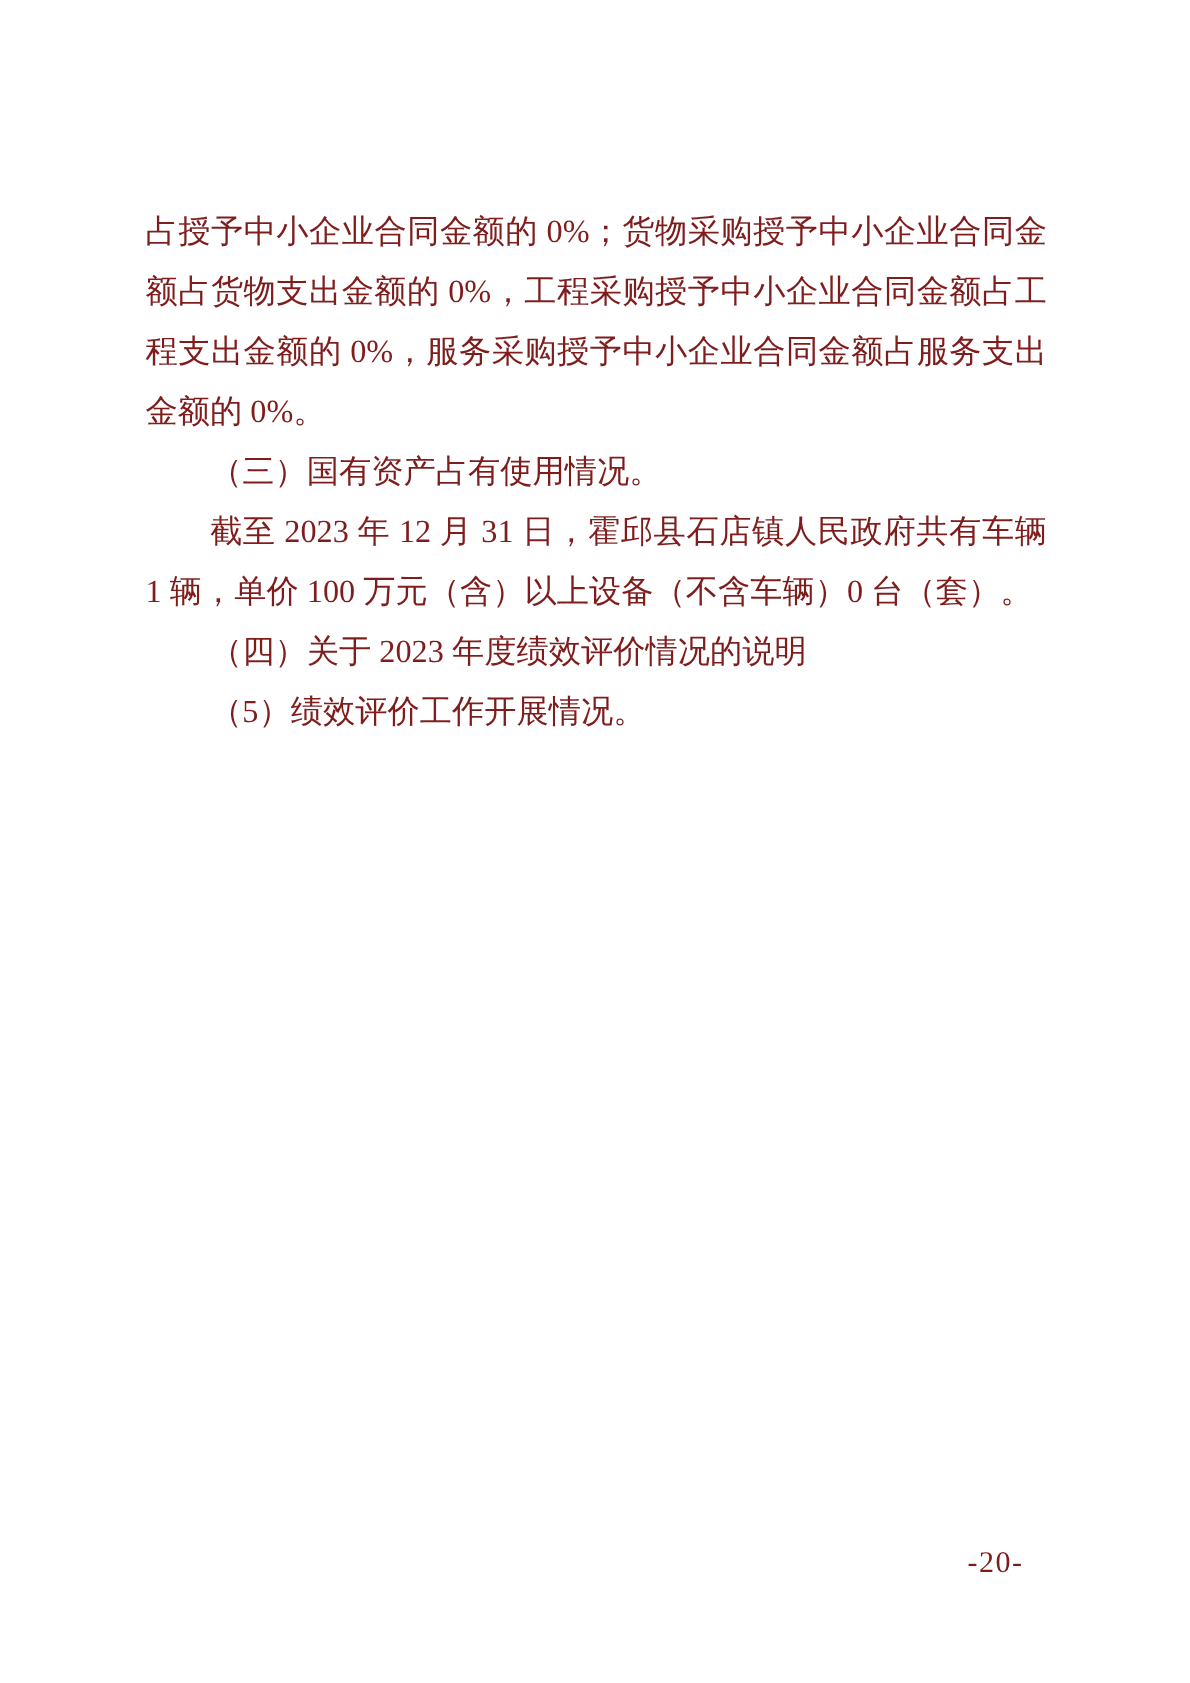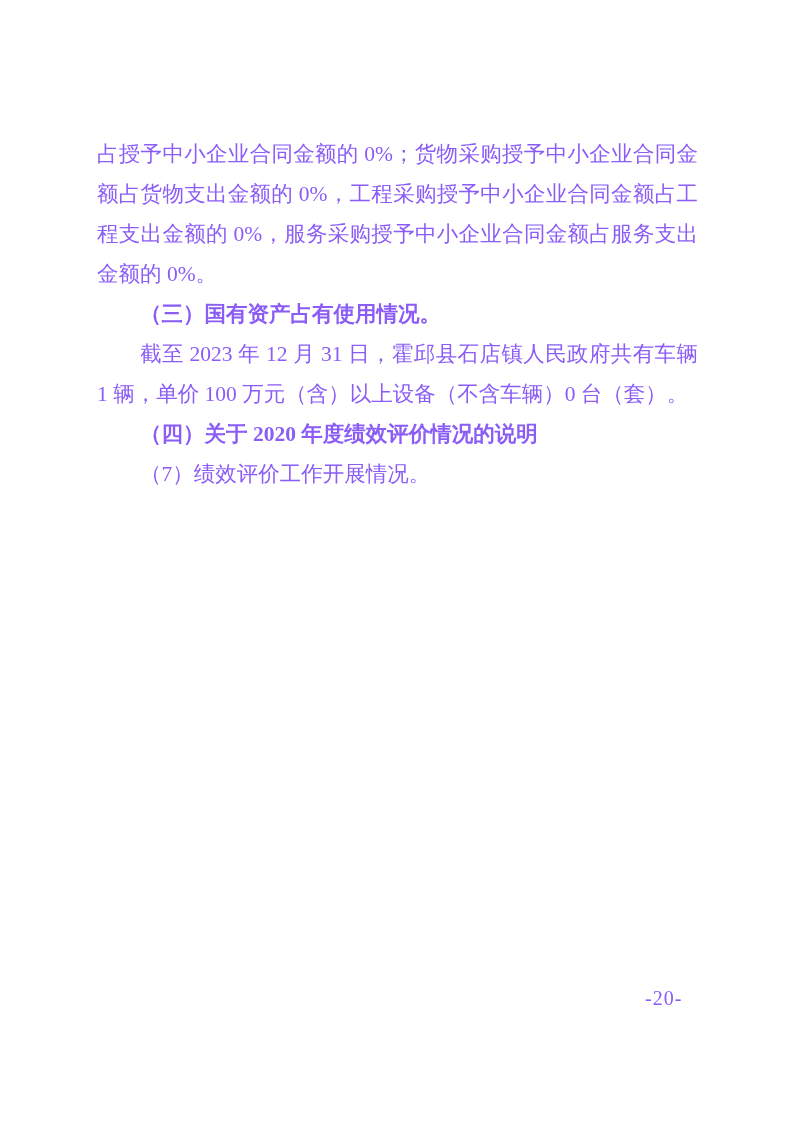--- a/index.html
+++ b/index.html
@@ -7,59 +7,59 @@
     padding: 0;
     background: #ffffff;
   }
   .page {
     position: relative;
     width: 793px;
     height: 1122px;
     background: #ffffff;
     overflow: hidden;
     font-family: "Liberation Serif", "DejaVu Serif", serif;
-    color: #8b5cf6;
+    color: #7f1d1d;
   }
   .content {
     position: absolute;
     left: 97px;
     top: 134px;
     width: 601px;
     font-size: 21.5px;
     line-height: 40px;
     text-align: justify;
     text-justify: inter-ideograph;
   }
   .content p {
     margin: 0;
     padding: 0;
   }
   .indent {
     text-indent: 2em;
   }
   .heading {
-    font-weight: bold;
+    font-weight: normal;
     text-indent: 2em;
   }
   .page-number {
     position: absolute;
     left: 645px;
-    top: 984px;
+    top: 1028px;
     font-size: 20px;
     line-height: 28px;
     letter-spacing: 1px;
     text-align: left;
   }
 </style>
 </head>
 <body>
 
 <div class="page">
   <div class="content">
     <p>占授予中小企业合同金额的 0%；货物采购授予中小企业合同金额占货物支出金额的 0%，工程采购授予中小企业合同金额占工程支出金额的 0%，服务采购授予中小企业合同金额占服务支出金额的 0%。</p>
     <p class="heading">（三）国有资产占有使用情况。</p>
     <p class="indent">截至 2023 年 12 月 31 日，霍邱县石店镇人民政府共有车辆 1 辆，单价 100 万元（含）以上设备（不含车辆）0 台（套）。</p>
-    <p class="heading">（四）关于 2020 年度绩效评价情况的说明</p>
-    <p class="indent">（7）绩效评价工作开展情况。</p>
+    <p class="heading">（四）关于 2023 年度绩效评价情况的说明</p>
+    <p class="indent">（5）绩效评价工作开展情况。</p>
   </div>
 
   <div class="page-number">-20-</div>
 </div>
 
 </body></html>

